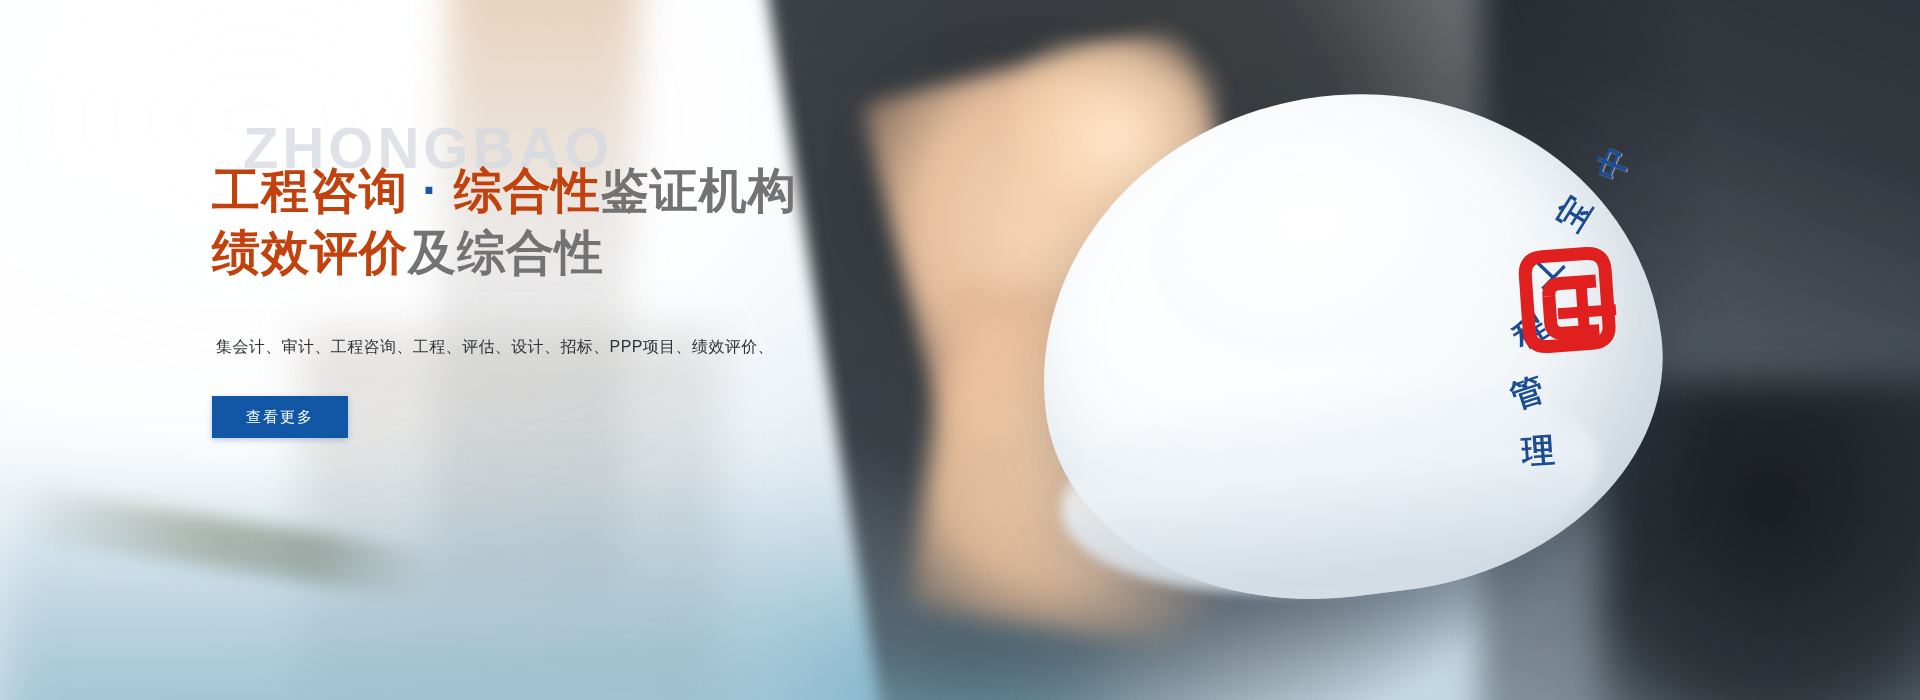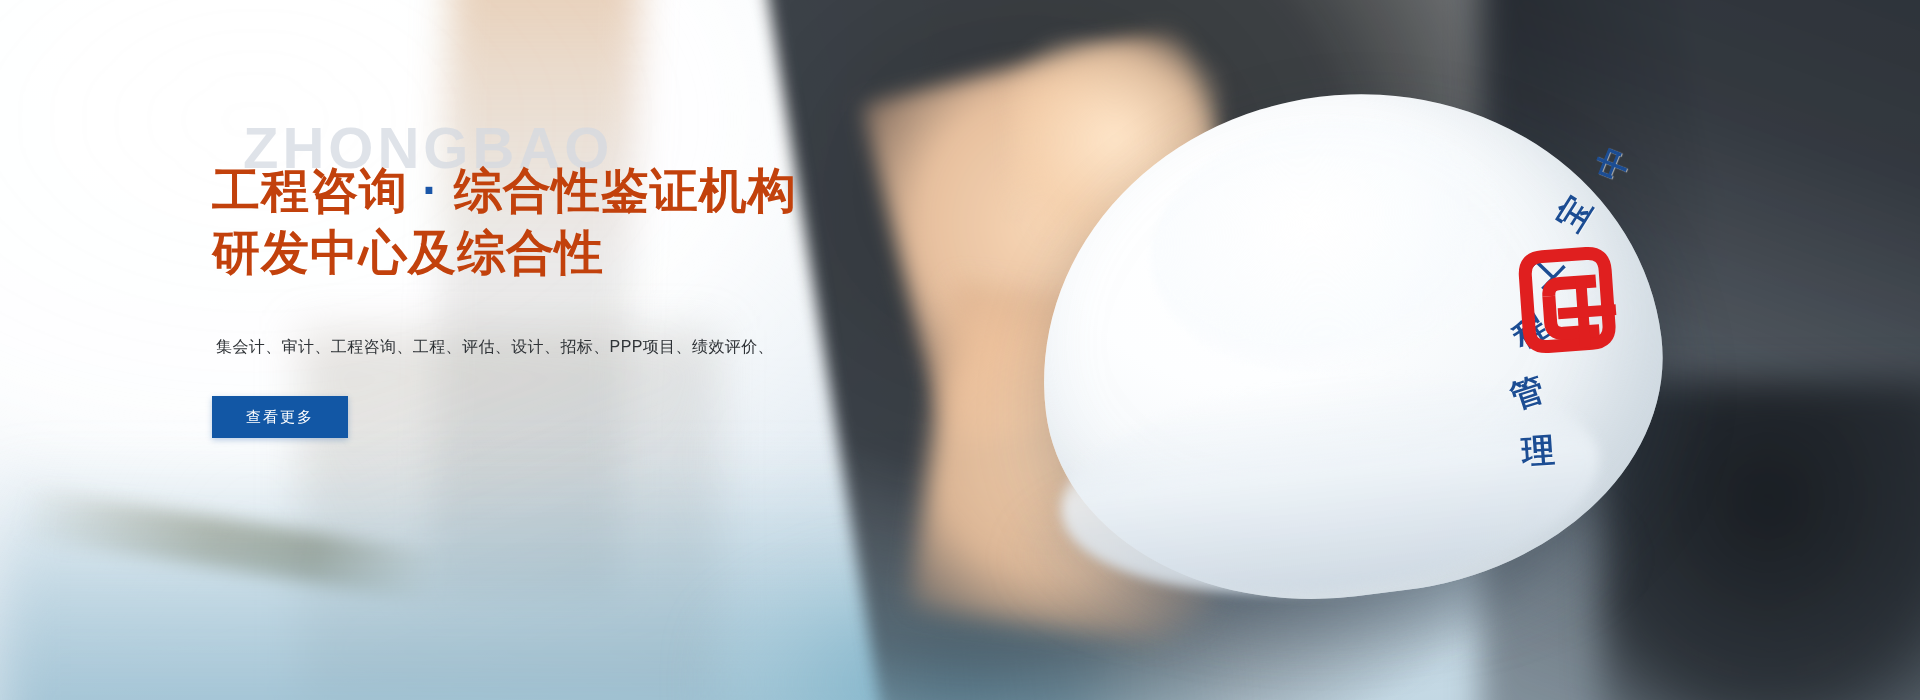--- a/index.html
+++ b/index.html
@@ -167,21 +167,21 @@
 
   .headline{
     font-size:48px;
     font-weight:700;
     line-height:62px;
     letter-spacing:1px;
     margin:0;
     white-space:nowrap;
   }
   .h-blue{color:#c2410c;margin-top:13px;}
-  .h-gold{color:#c2410c;}
+  .h-gold{color:#737373;}
   .h-dot{color:#1a56a8;}
 
   .desc{
     margin:44px 0 0 0;
     font-size:16px;
     line-height:38px;
     color:#2f3337;
     letter-spacing:.4px;
     max-width:600px;
   }
@@ -249,21 +249,21 @@
 
   <div class="watermark">ZHONGBAO</div>
 
   <div class="copy">
 
     <h1 class="headline">
       <span class="h-blue">工程咨询</span><span class="h-dot"> · </span><span class="h-blue">综合性</span><span class="h-gold">鉴证机构</span>
     </h1>
 
     <h1 class="headline">
-      <span class="h-blue">研发中心</span><span class="h-gold">及综合性</span>
+      <span class="h-blue">绩效评价</span><span class="h-gold">及综合性</span>
     </h1>
 
     <div class="desc">
       <p>集会计、审计、工程咨询、工程、评估、设计、招标、PPP项目、绩效评价、</p>
     </div>
 
     <button class="cta">查看更多</button>
   </div>
 
 </div>

